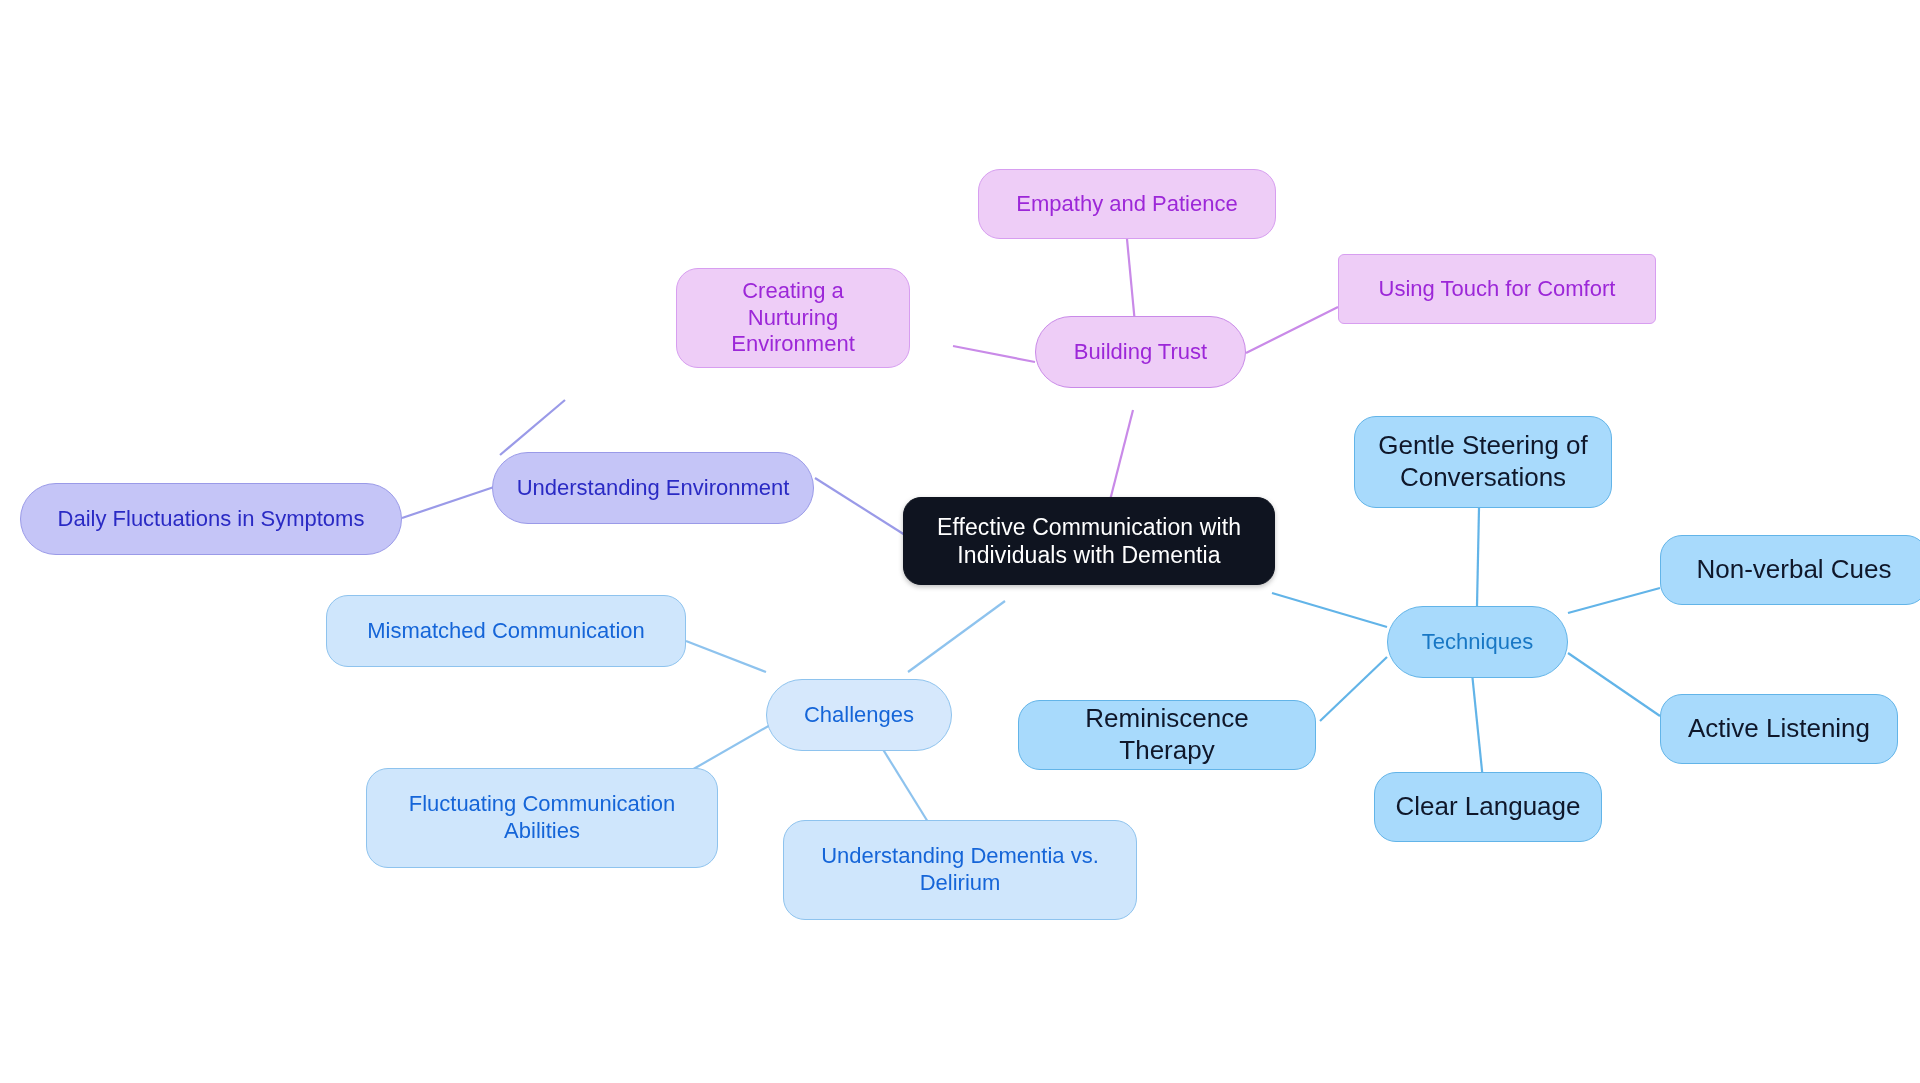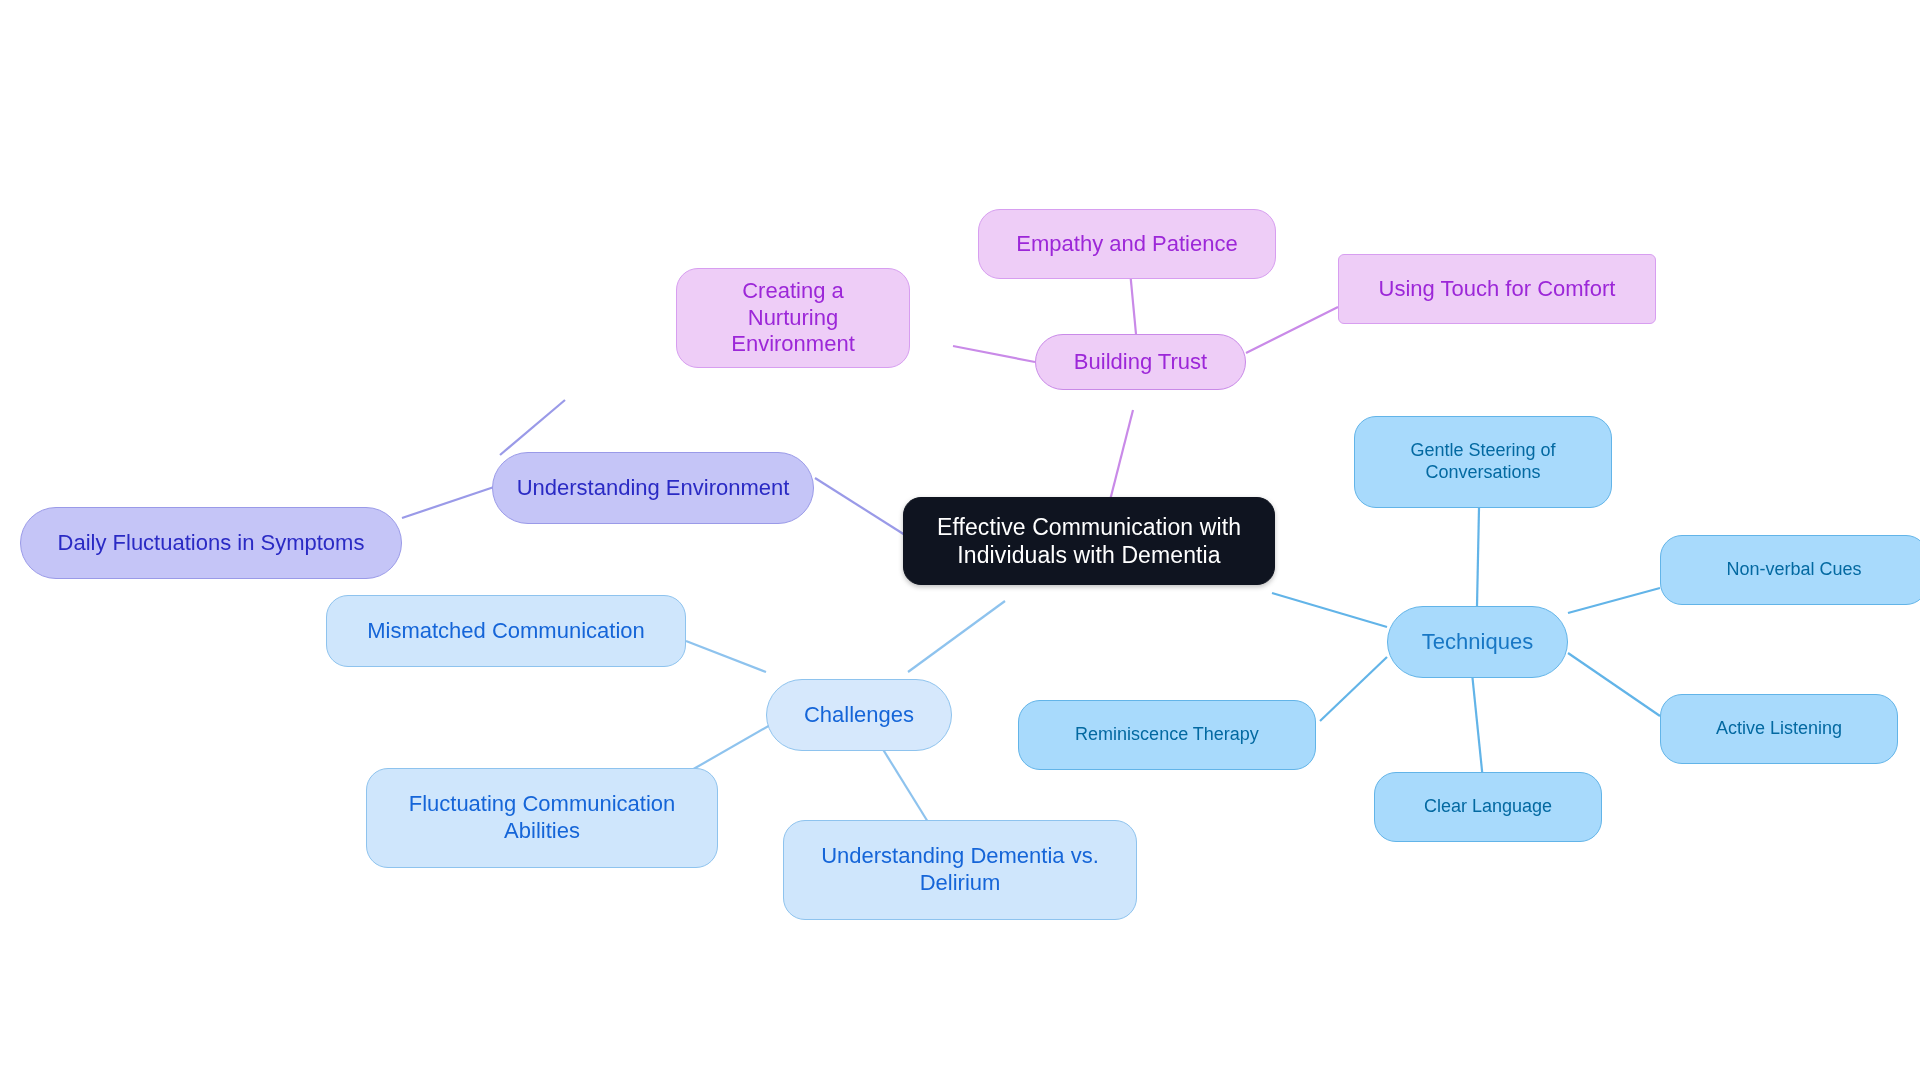--- a/index.html
+++ b/index.html
@@ -73,23 +73,23 @@
   .node-pink-hub {
     background: #eecdf7;
     border-color: #c98ae8;
     color: #9c27d8;
     border-radius: 999px;
     font-size: 22px;
   }
   .node-blue {
     background: #a8dafc;
     border-color: #62b4e8;
-    color: #0369a1;
-    border-radius: 22px;
-    font-size: 18px;
+    color: #0f172a;
+    border-radius: 22px;
+    font-size: 26px;
   }
   .node-blue-hub {
     background: #a8dafc;
     border-color: #62b4e8;
     color: #1877c4;
     border-radius: 999px;
     font-size: 22px;
   }
   .node-paleblue {
     background: #cfe6fc;
@@ -150,29 +150,29 @@
 
   <div class="node node-root" style="left:903px; top:497px; width:372px; height:88px; padding:0 10px;">
     <span>Effective Communication with Individuals with Dementia</span>
   </div>
 
   <div class="node node-purple-hub" style="left:492px; top:452px; width:322px; height:72px; padding:0 20px;">
     <span>Understanding Environment</span>
   </div>
 
 
-  <div class="node node-purple-hub" style="left:20px; top:483px; width:382px; height:72px; padding:0 22px;margin-top:24px;">
+  <div class="node node-purple-hub" style="left:20px; top:483px; width:382px; height:72px; padding:0 22px;">
     <span>Daily Fluctuations in Symptoms</span>
   </div>
 
-  <div class="node node-pink-hub" style="left:1035px; top:334px; width:211px; height:56px; padding:0 20px;">
+  <div class="node node-pink-hub" style="left:1035px; top:316px; width:211px; height:72px; padding:0 20px;">
     <span>Building Trust</span>
   </div>
 
-  <div class="node node-pink" style="left:978px; top:169px; width:298px; height:70px; padding:0 20px;margin-top:40px;">
+  <div class="node node-pink" style="left:978px; top:169px; width:298px; height:70px; padding:0 20px;">
     <span>Empathy and Patience</span>
   </div>
 
   <div class="node node-pink" style="left:676px; top:268px; width:234px; height:100px; padding:0 20px;">
     <span>Creating a Nurturing Environment</span>
   </div>
 
   <div class="node node-pink" style="left:1338px; top:254px; width:318px; height:70px; padding:0 20px;border-radius:6px;">
     <span>Using Touch for Comfort</span>
   </div>

